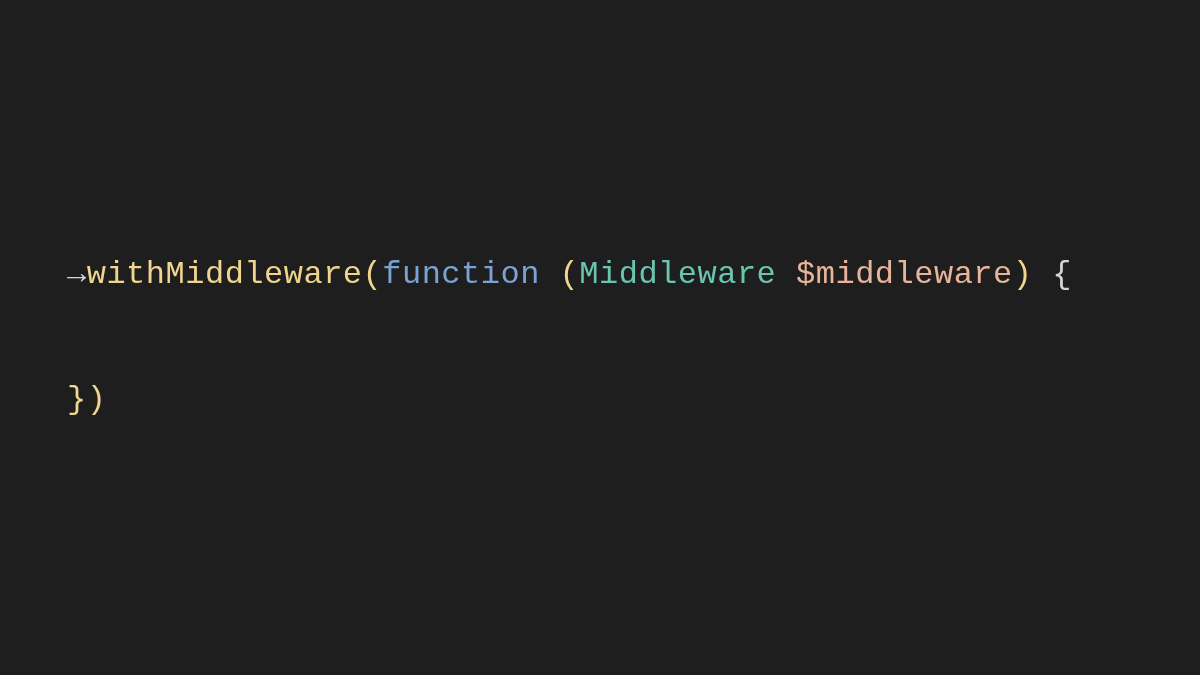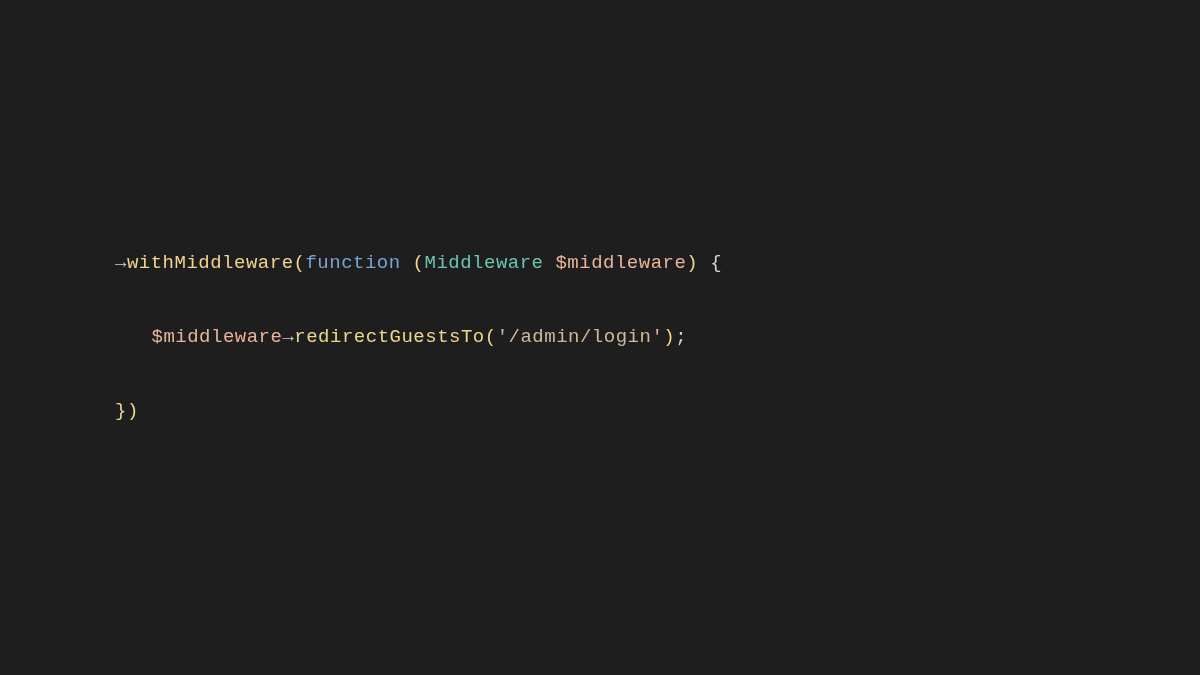--- a/index.html
+++ b/index.html
@@ -11,22 +11,22 @@
       width: 1200px;
       height: 675px;
       background-color: #1e1e1e;
       font-family: "SF Mono", "Monaco", "Consolas", "Courier New", monospace;
       display: flex;
       align-items: center;
       justify-content: flex-start;
       overflow: hidden;
     }
     .code-container {
-      padding-left: 115px;
-      font-size: 19px;
+      padding-left: 67px;
+      font-size: 32px;
       line-height: 1.95;
       white-space: pre;
       letter-spacing: 0.5px;
     }
     .arrow {
       color: #d4d4d4;
     }
     .method {
       color: #f0d58f;
     }
@@ -57,15 +57,14 @@
     .indent {
       display: inline-block;
       width: 3.2ch;
     }
   </style>
 </head>
 <body>
 
 <div class="code-container">
 <span class="line"><span class="arrow">→</span><span class="method">withMiddleware</span><span class="paren">(</span><span class="keyword">function</span><span class="punct"> </span><span class="paren">(</span><span class="type">Middleware</span><span class="punct"> </span><span class="variable">$middleware</span><span class="paren">)</span><span class="brace"> {</span></span>
-<span class="line"><span class="indent"></span><span class="variable">$middleware</span><span class="arrow">→</span><span class="method">redirectGuestsTo</span><span class="paren">(</span><span class="string">'/admin/login'</span><span class="paren">)</span><span class="punct">;</span></span>
 <span class="line"><span class="paren">}</span><span class="paren">)</span></span>
 </div>
 
 </body></html>

